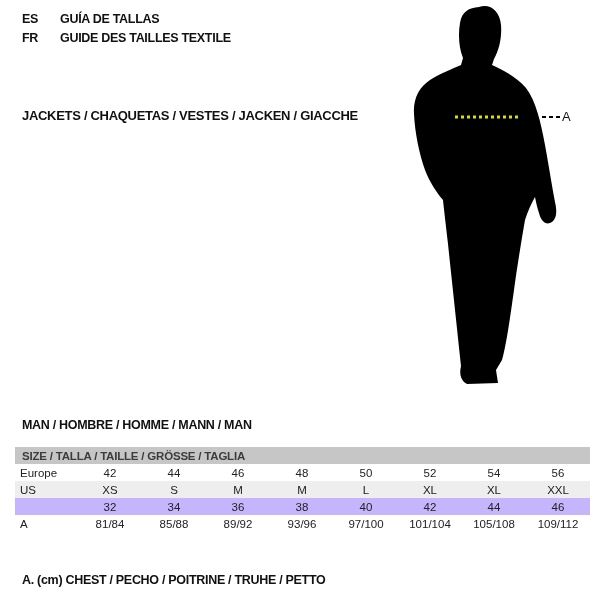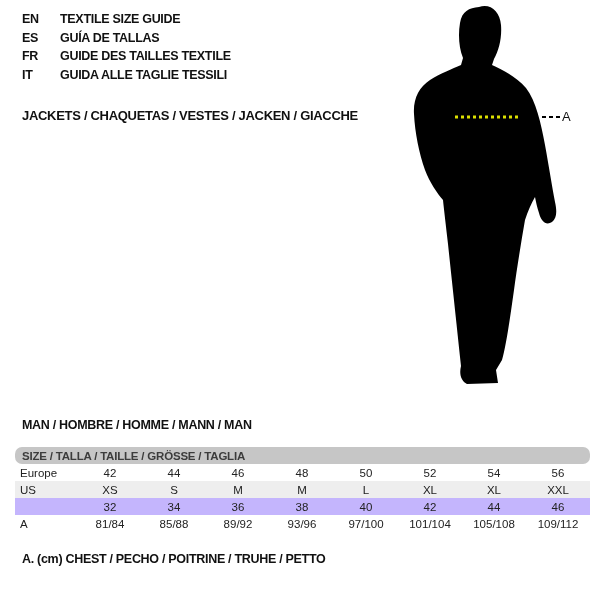--- a/index.html
+++ b/index.html
@@ -30,41 +30,33 @@
   
   .size-table{left:15px;top:447px;width:575px;font-size:11.5px;}
   .table-header{height:17px;background:#c6c6c6;display:flex;align-items:center;
     padding-left:7px;font-weight:bold;font-size:11.5px;color:#3c3c3c;letter-spacing:-0.2px;}
   .t-row{display:flex;height:17px;align-items:center;color:#222;}
   .t-row.shaded{background:#eeeeee;}
   .t-label{width:58px;padding-left:5px;}
   .t-cell{flex:1;text-align:center;}
 
   
-  .footnote{left:22px;top:552px;font-weight:bold;font-size:12.5px;letter-spacing:-0.3px;}
+  .footnote{left:22px;top:573px;font-weight:bold;font-size:12.5px;letter-spacing:-0.3px;}
 </style>
 </head>
 <body>
 
 <div class="abs lang-block">
-    <div class="lang-row">
-      <span class="lang-code">EN</span>
-      <span class="lang-name">TEXTILE SIZE GUIDE</span>
-    </div>
     <div class="lang-row">
       <span class="lang-code">ES</span>
       <span class="lang-name">GUÍA DE TALLAS</span>
     </div>
     <div class="lang-row">
       <span class="lang-code">FR</span>
       <span class="lang-name">GUIDE DES TAILLES TEXTILE</span>
-    </div>
-    <div class="lang-row">
-      <span class="lang-code">IT</span>
-      <span class="lang-name">GUIDA ALLE TAGLIE TESSILI</span>
     </div>
   </div>
 
 <div class="abs cat-block">
   <div>JACKETS / CHAQUETAS / VESTES / JACKEN / GIACCHE</div>
 </div>
 
 <svg class="abs figure" viewBox="0 0 200 390">
   <path d="M 79 7
            C 90 3, 100 11, 101 25
@@ -93,21 +85,21 @@
            C 59 48, 58 35, 60 23
            C 62 11, 69 8, 79 7 Z" fill="#000000"></path>
   <line x1="55" y1="117" x2="119" y2="117" stroke-width="3" stroke-dasharray="3 3" stroke="#dce000"></line>
   <line x1="142" y1="117" x2="161" y2="117" stroke-width="2" stroke-dasharray="4 3" stroke="#000000"></line>
 </svg>
 <span class="abs measure-label">A</span>
 
 <div class="abs section-title">MAN / HOMBRE / HOMME / MANN / MAN</div>
 
 <div class="abs size-table" style="--shade: #eeeeee;">
-  <div class="table-header" style="background: rgb(198, 198, 198); border-radius: 7px;">SIZE / TALLA / TAILLE / GRÖSSE / TAGLIA</div>
+  <div class="table-header" style="background: rgb(198, 198, 198);">SIZE / TALLA / TAILLE / GRÖSSE / TAGLIA</div>
   <div>
       <div class="t-row">
         <span class="t-label">Europe</span>
         <span class="t-cell">42</span>
         <span class="t-cell">44</span>
         <span class="t-cell">46</span>
         <span class="t-cell">48</span>
         <span class="t-cell">50</span>
         <span class="t-cell">52</span>
         <span class="t-cell">54</span>

